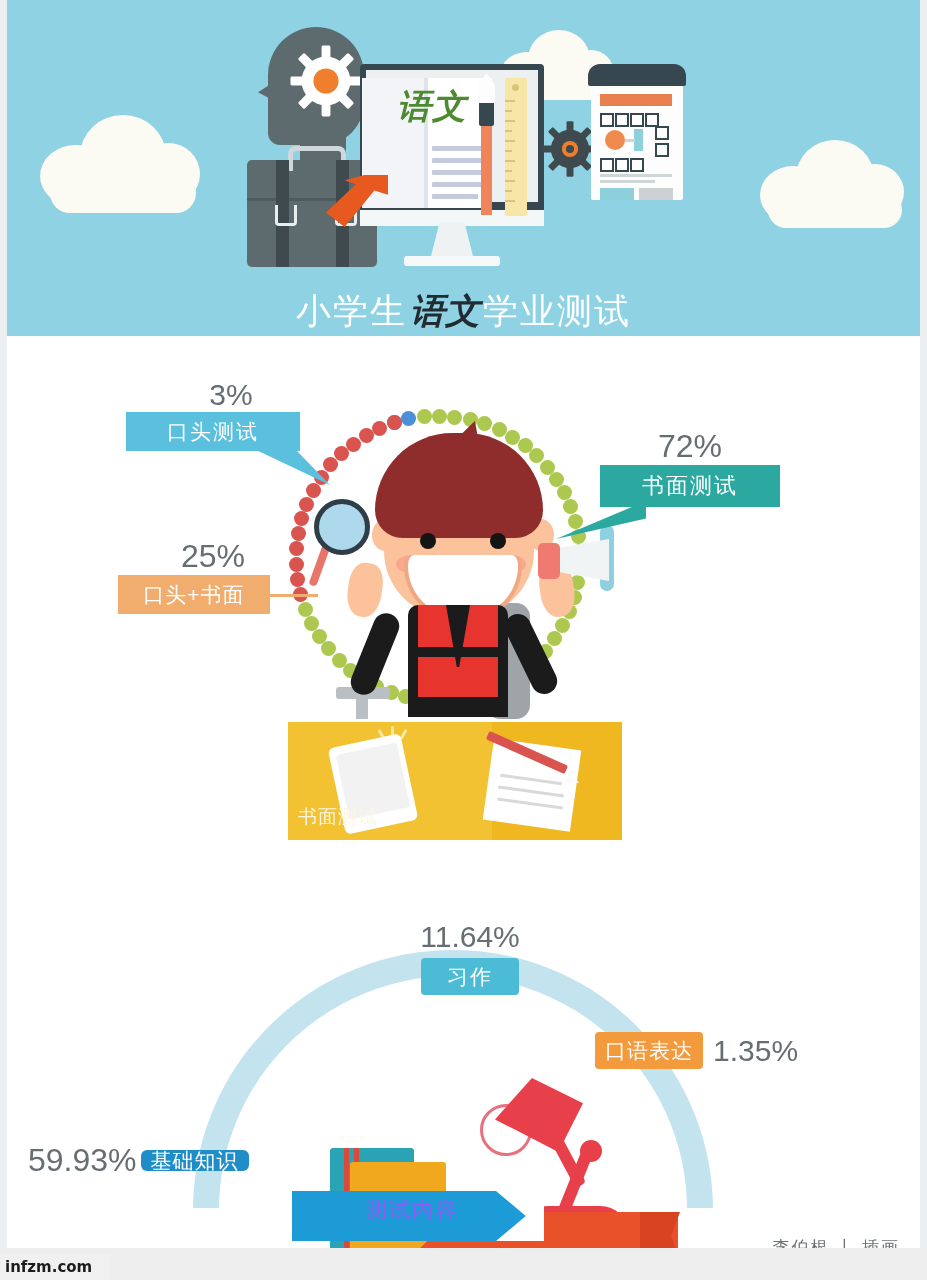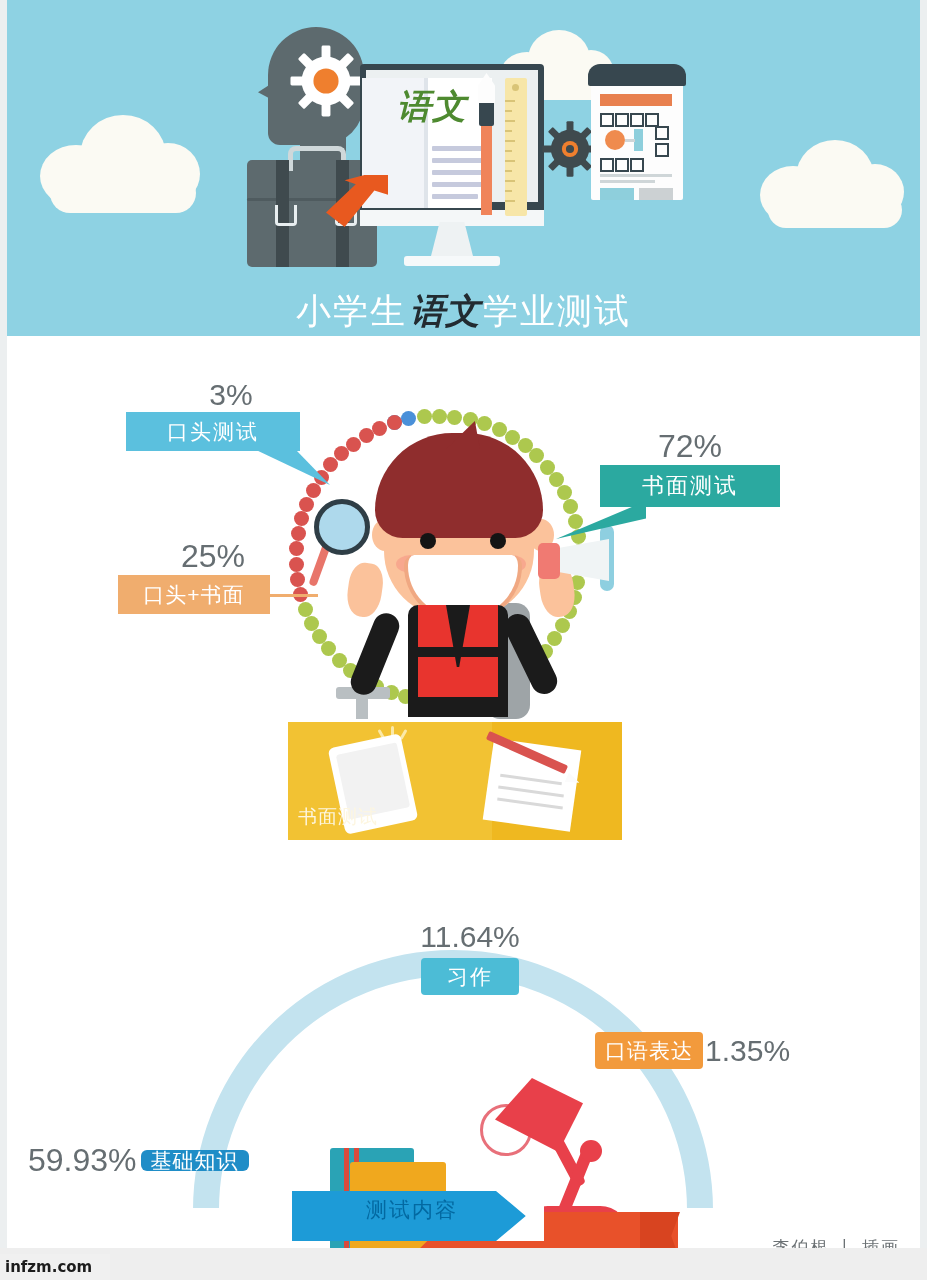--- a/index.html
+++ b/index.html
@@ -331,21 +331,21 @@
     position:absolute;left:292px;top:1191px;width:252px;height:50px;
     background:#1d9bd7;
   }
   .ribbon-blue-notch{
     position:absolute;left:496px;top:1191px;width:48px;height:50px;
     background:#ffffff;clip-path:polygon(100% 0,100% 100%,0 100%,62% 50%,0 0);
   }
   .ribbon-blue-label{
     position:absolute;left:292px;top:1191px;width:240px;height:37px;
     display:flex;align-items:center;justify-content:center;
-    color:#0369a1;font-size:21px;letter-spacing:2px;
+    color:#8b5cf6;font-size:21px;letter-spacing:2px;
   }
 
   
   .credit{
     position:absolute;left:700px;top:1236px;width:200px;
     text-align:right;color:#6b7174;font-size:17px;letter-spacing:2px;
   }
   .watermark{
     position:absolute;left:0;top:1254px;width:110px;height:26px;
     background:#f0f0f0;color:#1c1c1c;
@@ -648,21 +648,21 @@
   <div class="ribbon-blue-label">测试内容</div>
 
   <div class="tagrow" style="left:390px;top:920px;width:160px;text-align:center;">
     <div class="pct" style="font-size:30px;">11.64%</div>
     <span class="badge" style="background:#4cbcd6;font-size:21px;padding:8px 26px;margin-top:4px;border-radius:4px;letter-spacing:2px;">习作</span>
   </div>
 
 
   <div class="tagrow" style="left:595px;top:1032px;width:260px;display:flex;align-items:center;">
     <span class="badge" style="background:#f29a3c;font-size:21px;padding:8px 10px;border-radius:4px;letter-spacing:1px;">口语表达</span>
-    <span class="pct" style="font-size:30px;margin-left:2px;">1.35%</span>
+    <span class="pct" style="font-size:30px;margin-left:10px;">1.35%</span>
   </div>
 
   <div class="tagrow" style="left:28px;top:1142px;width:290px;display:flex;align-items:center;">
     <span class="pct" style="font-size:32px;">59.93%</span>
     <span class="badge" style="background:#1f8dc7;font-size:21px;padding:0 10px;margin-left:4px;border-radius:6px;letter-spacing:1px;">基础知识</span>
   </div>
 
 
   <div class="sideborder-l"></div>
   <div class="sideborder-r"></div>

